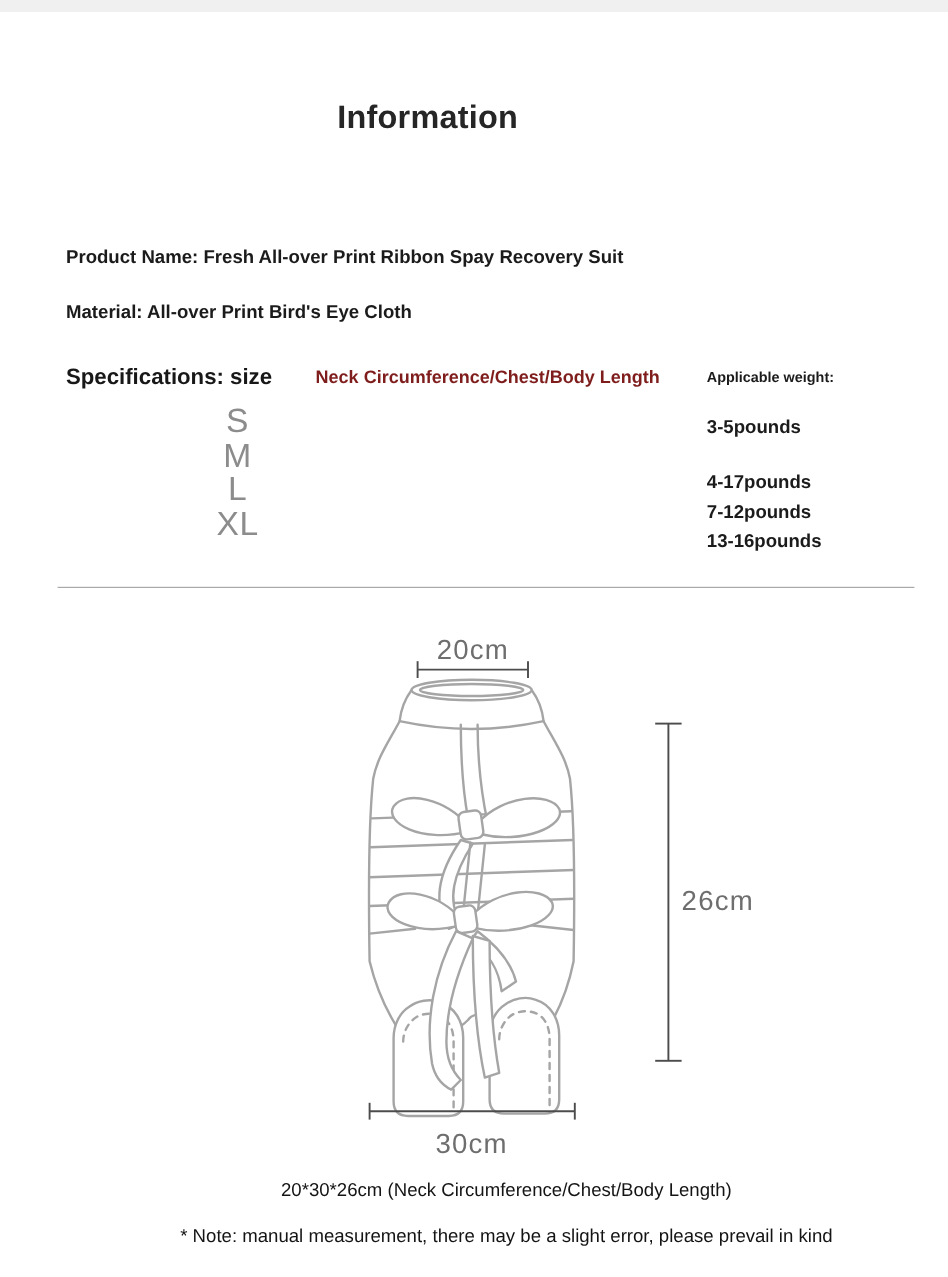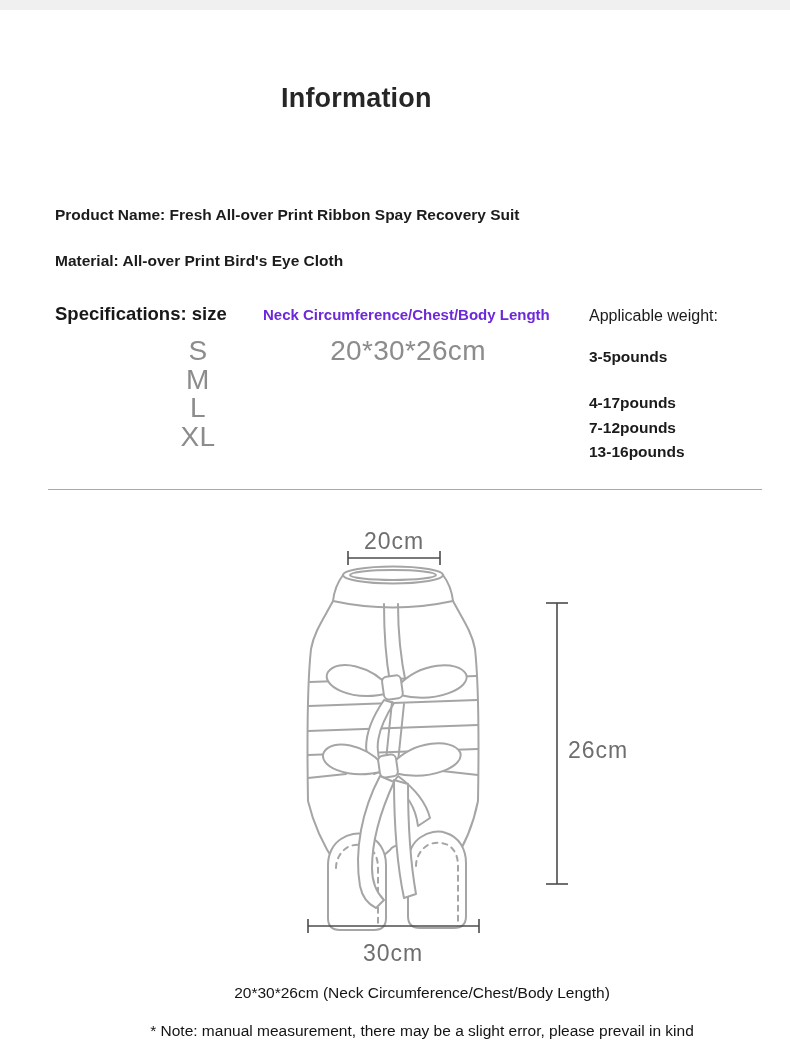--- a/index.html
+++ b/index.html
@@ -23,25 +23,25 @@
     font-size:15.5px; font-weight:700; color:#1b1b1b;
   }
   .detail-name { top:206px; }
   .detail-material { top:252px; }
   .spec-heading {
     position:absolute; left:55px; top:303px;
     font-size:18.5px; font-weight:700; color:#181818;
   }
   .spec-col-measure-header {
     position:absolute; left:263px; top:306px;
-    font-size:15px; font-weight:700; color:#6d28d9;
+    font-size:15px; font-weight:700; color:#7f1d1d;
   }
   .spec-col-weight-header {
     position:absolute; left:589px; top:307px;
-    font-size:16px; font-weight:400; color:#1b1b1b;
+    font-size:12px; font-weight:700; color:#1b1b1b;
   }
   .sizes-col {
     position:absolute; left:160px; top:337px; width:76px;
     text-align:center; font-size:28px; font-weight:300;
     color:#8c8c8c; line-height:28.5px; letter-spacing:0.5px;
   }
   .measures-col {
     position:absolute; left:330px; top:337px; width:156px;
     text-align:center; font-size:28px; font-weight:300;
     color:#8c8c8c; line-height:28.5px; letter-spacing:0.3px;
@@ -87,21 +87,20 @@
 <div class="spec-col-weight-header">Applicable weight:</div>
 
 <div class="sizes-col">
   <div>S</div>
   <div>M</div>
   <div>L</div>
   <div>XL</div>
 </div>
 
 <div class="measures-col">
-  <div>20*30*26cm</div>
 </div>
 
 <div class="weights-col">
   <div class="w w1">3-5pounds</div>
   <div class="w w2">4-17pounds</div>
   <div class="w w3">7-12pounds</div>
   <div class="w">13-16pounds</div>
 </div>
 
 <div class="divider"></div>

